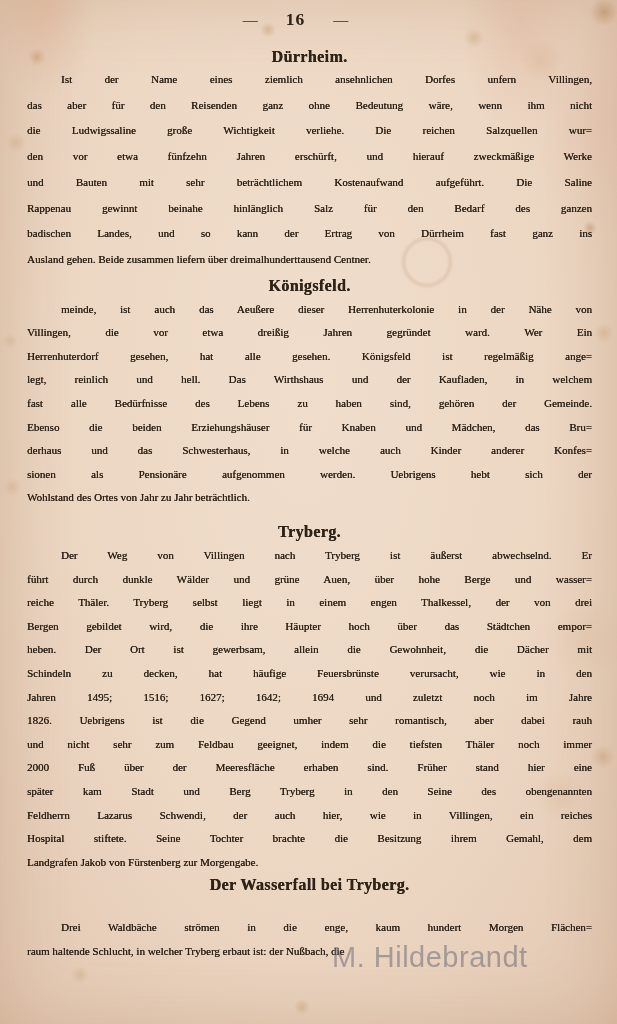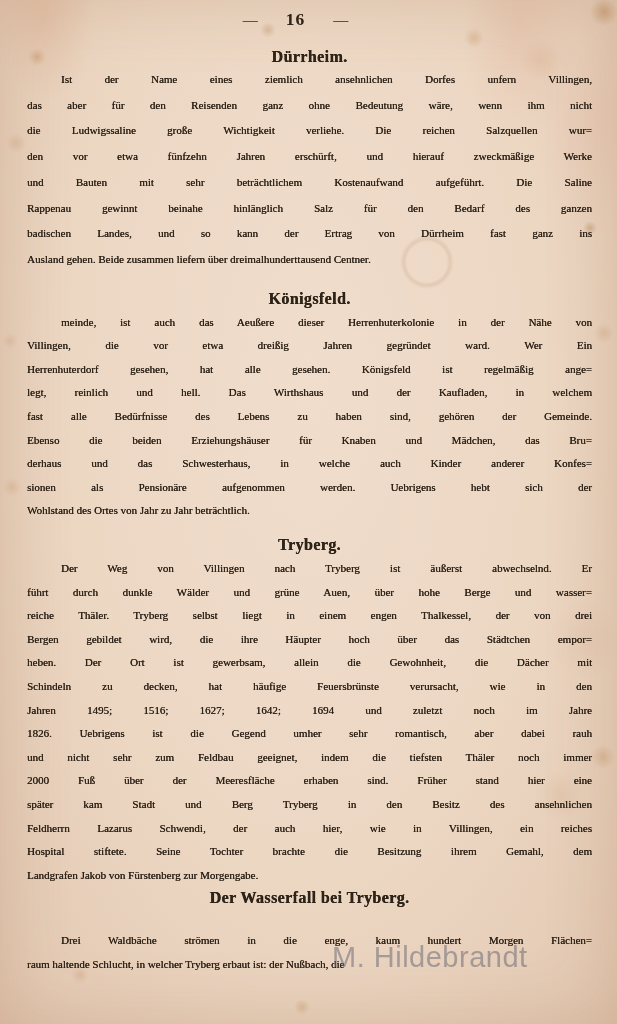--- a/index.html
+++ b/index.html
@@ -43,21 +43,21 @@
     gap: 28px; line-height: 22px; transform: translateX(-14px);
   }
   .page-header .num { font-weight: 700; font-size: 17.5px; letter-spacing: 1px; }
   .page-header .dash { font-size: 15px; }
   h2.heading {
     margin: 0; text-align: center; font-size: 16px; font-weight: 700;
     line-height: 20px; letter-spacing: 0.4px;
     text-shadow: 0.3px 0 currentColor;
   }
   .sec1 .heading { margin-top: 16px; }
-  .sec2 .heading { margin-top: 16px;  margin-bottom: 2px; }
+  .sec2 .heading { margin-top: 3px;  margin-bottom: 2px; }
   .sec3 .heading { margin-top: 12px; margin-bottom: 2px; }
   .sec4 .heading { margin-top: 1px;  margin-bottom: 21px; }
   .para { font-size: 11px; text-shadow: 0.25px 0 currentColor; }
   .para .line {
     line-height: 23.6px;
     text-align: justify; text-align-last: justify;
   }
   .para.p1 .line { line-height: 25.7px; }
   .para .line:first-child { text-indent: 34px; }
   .para .line:last-child { text-align-last: left; }
@@ -118,21 +118,21 @@
           <div class="line">Der Weg von Villingen nach Tryberg ist äußerst abwechselnd. Er</div>
           <div class="line">führt durch dunkle Wälder und grüne Auen, über hohe Berge und wasser=</div>
           <div class="line">reiche Thäler. Tryberg selbst liegt in einem engen Thalkessel, der von drei</div>
           <div class="line">Bergen gebildet wird, die ihre Häupter hoch über das Städtchen empor=</div>
           <div class="line">heben. Der Ort ist gewerbsam, allein die Gewohnheit, die Dächer mit</div>
           <div class="line">Schindeln zu decken, hat häufige Feuersbrünste verursacht, wie in den</div>
           <div class="line">Jahren 1495; 1516; 1627; 1642; 1694 und zuletzt noch im Jahre</div>
           <div class="line">1826. Uebrigens ist die Gegend umher sehr romantisch, aber dabei rauh</div>
           <div class="line">und nicht sehr zum Feldbau geeignet, indem die tiefsten Thäler noch immer</div>
           <div class="line">2000 Fuß über der Meeresfläche erhaben sind. Früher stand hier eine</div>
-          <div class="line">später kam Stadt und Berg Tryberg in den Besitz des ansehnlichen</div>
+          <div class="line">später kam Stadt und Berg Tryberg in den Seine des obengenannten</div>
           <div class="line">Feldherrn Lazarus Schwendi, der auch hier, wie in Villingen, ein reiches</div>
           <div class="line">Hospital stiftete. Seine Tochter brachte die Besitzung ihrem Gemahl, dem</div>
           <div class="line">Landgrafen Jakob von Fürstenberg zur Morgengabe.</div>
         </div>
     </section>
 
     <section class="sec sec4">
       <h2 class="heading">Der Wasserfall bei Tryberg.</h2>
       <div class="para">
           <div class="line">Drei Waldbäche strömen in die enge, kaum hundert Morgen Flächen=</div>

